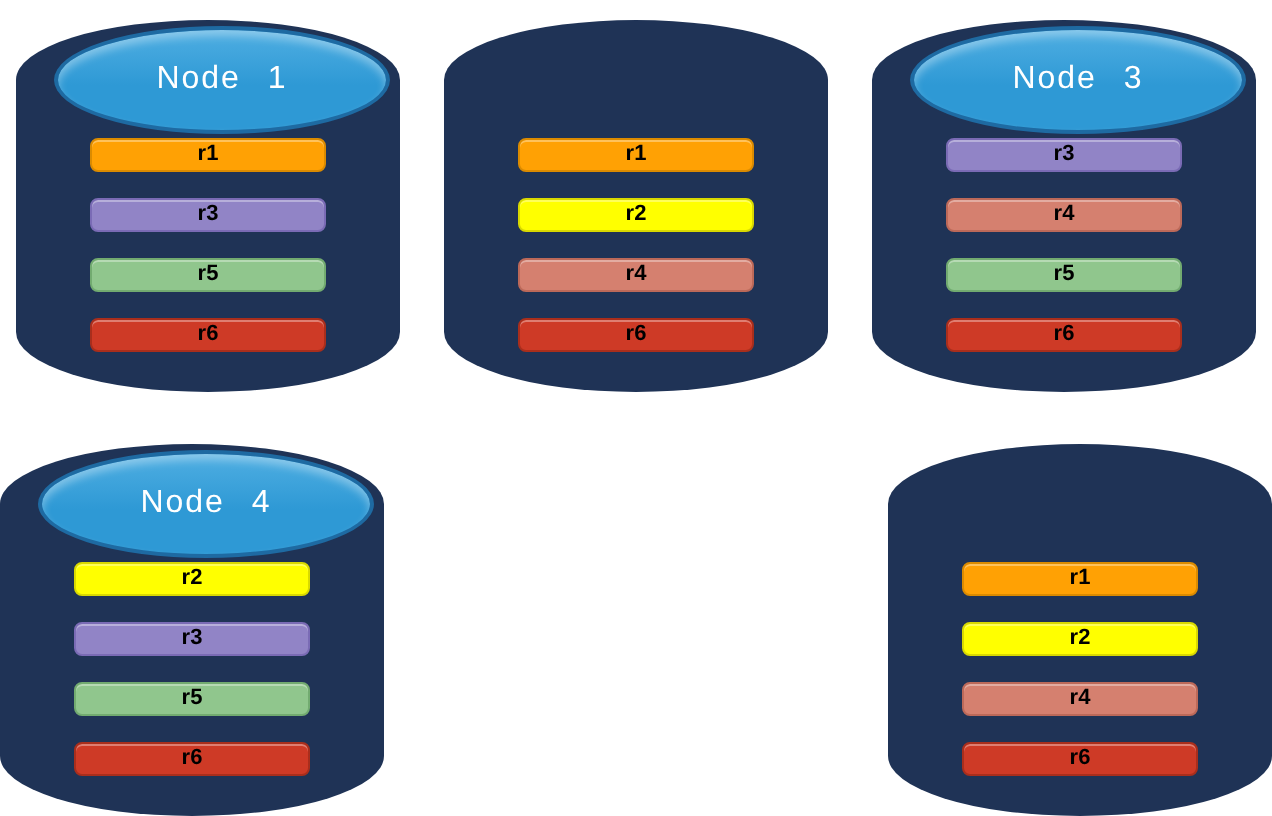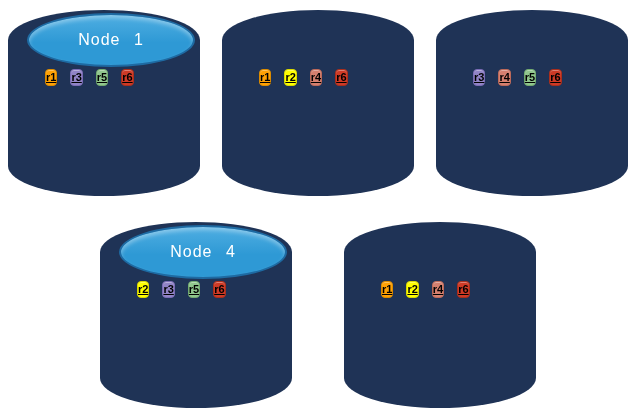--- a/index.html
+++ b/index.html
@@ -5,21 +5,21 @@
   html,body { margin:0; padding:0; }
   body {
     width:636px; height:408px;
     background:#FFFFFF;
     font-family:"Liberation Sans", sans-serif;
     overflow:hidden;
   }
   .canvas { position:relative; width:636px; height:408px; background:var(--bg,#FFFFFF); }
   .row { display:flex; }
   .row-top { padding:10px 8px 0 8px; justify-content:space-between; }
-  .row-bottom { margin-top:26px; justify-content:center; gap:52px; }
+  .row-bottom { margin-top:26px; justify-content:space-between; gap:52px; }
 
   .node { position:relative; width:192px; height:186px; flex:0 0 auto; }
 
   .cyl-body {
     position:absolute; inset:0;
     background:var(--body,#1F3356);
     border-radius:96px / 30px;
   }
   .cyl-top {
     position:absolute; top:3px; left:19px; right:5px; height:50px;
@@ -31,21 +31,21 @@
   }
   .node-title {
     color:var(--title,#FFFFFF);
     font-size:16px;
     letter-spacing:1px;
     word-spacing:8px;
     white-space:pre;
   }
   .bars {
     position:absolute; top:59px; left:37px; right:37px;
-    display:flex; flex-direction:row; gap:13px;text-decoration:underline;
+    display:flex; flex-direction:column; gap:13px;
   }
   .bar {
     height:15px;
     border-radius:4px;
     border:1px solid rgba(0,0,0,0.25);
     display:flex; align-items:center; justify-content:center;
     box-shadow:inset 0 1px 0 rgba(255,255,255,0.35);
   }
   .bar span {
     color:var(--barlabel,#000000);
@@ -93,20 +93,23 @@
             <span>r4</span>
           </div>
           <div class="bar" style="background: rgb(206, 58, 38); border-color: rgb(169, 46, 28);">
             <span>r6</span>
           </div>
         </div>
   </div>
 
   <div class="node">
     <div class="cyl-body"></div>
+    <div class="cyl-top">
+      <span class="node-title">Node 3</span>
+    </div>
     <div class="bars">
           <div class="bar" style="background: rgb(145, 132, 198); border-color: rgb(122, 107, 181);">
             <span>r3</span>
           </div>
           <div class="bar" style="background: rgb(213, 128, 111); border-color: rgb(188, 105, 89);">
             <span>r4</span>
           </div>
           <div class="bar" style="background: rgb(144, 198, 141); border-color: rgb(114, 171, 112);">
             <span>r5</span>
           </div>

